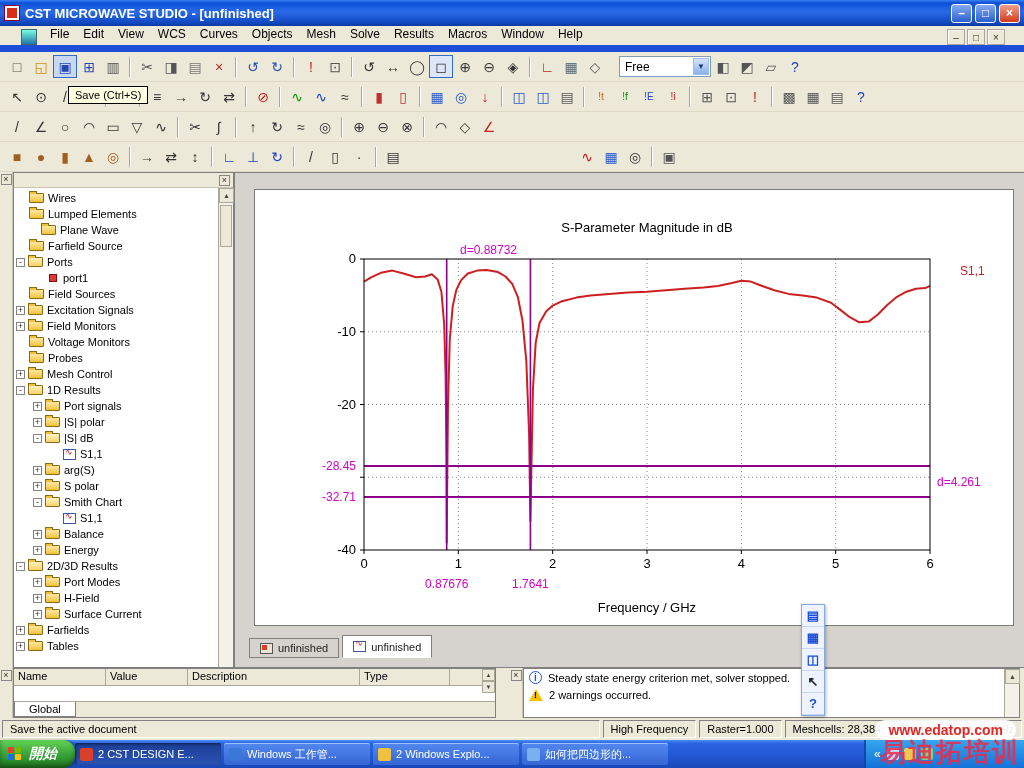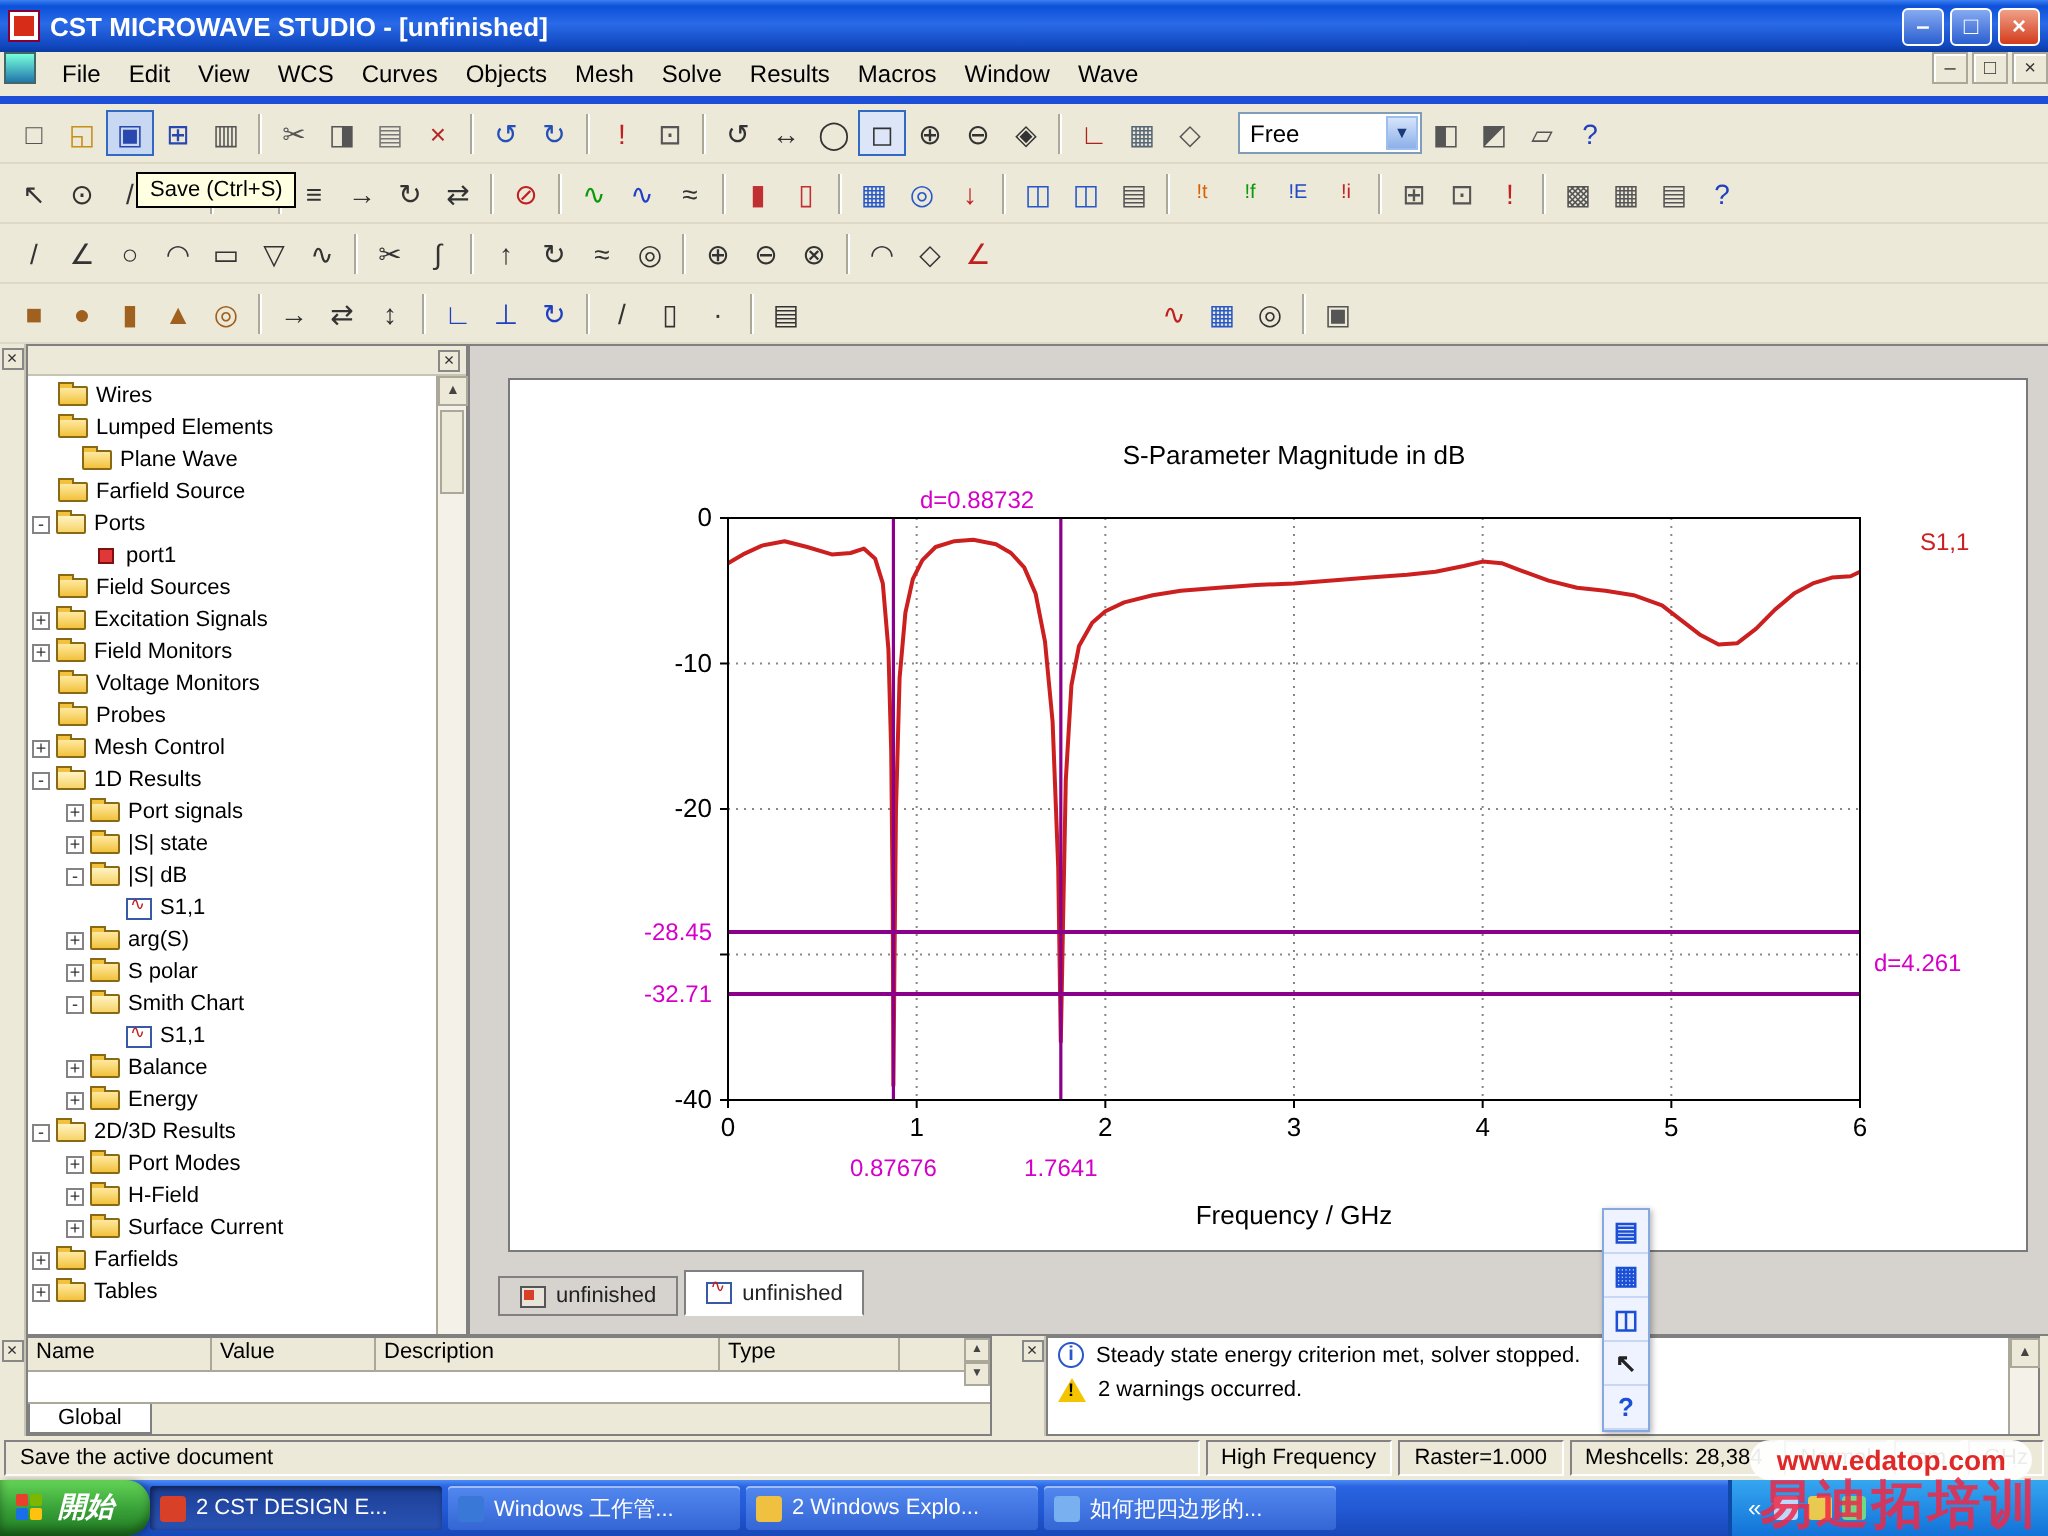--- a/index.html
+++ b/index.html
@@ -13,21 +13,21 @@
     background:linear-gradient(180deg,#3a80f0 0%,#0b50d8 12%,#2a6ae8 45%,#1148c0 88%,#0a3aa0 100%)}
   .app-ico{width:16px;height:16px;background:#fff;border:1px solid #803;margin-right:5px;position:relative;flex:none}
   .app-ico::after{content:"";position:absolute;left:2px;top:2px;width:10px;height:10px;background:#d62c18}
   .tb-btn{width:21px;height:19px;margin-left:3px;border-radius:3px;border:1px solid #fff;color:#fff;
     display:flex;align-items:center;justify-content:center;font-size:12px;line-height:1;
     background:linear-gradient(#86aaf2,#2a5fd0)}
   .tb-close{background:linear-gradient(#f0a088,#d23b1b)}
   .titlebar .spacer{flex:1}
   
   .menubar{position:absolute;left:0;top:26px;width:100%;height:26px;background:#ece9d8;
-    border-bottom:4px solid #1d4ed8;display:flex;align-items:flex-start;padding:0 0}
+    border-bottom:7px solid #1d4ed8;display:flex;align-items:flex-end;padding:0 19px}
   .menu-sys{width:16px;height:16px;background:linear-gradient(#7fd,#27a);border:1px solid #466;margin:0 6px 0 2px}
   .menu-item{padding:4px 7px}
   .menubar .spacer{flex:1}
   .mdi-btn{width:18px;height:16px;border:1px solid #aca899;background:#ece9d8;margin-left:2px;
     display:flex;align-items:center;justify-content:center;font-size:10px;color:#333;
     box-shadow:inset 1px 1px 0 #fff}
   
   .toolbar-row{position:absolute;left:0;width:100%;height:30px;background:#ece9d8;display:flex;
     align-items:center;padding-left:5px;border-bottom:1px solid #ddd9c6}
   .ticons{display:flex;align-items:center}
@@ -152,21 +152,21 @@
         <span class="menu-item">Edit</span>
         <span class="menu-item">View</span>
         <span class="menu-item">WCS</span>
         <span class="menu-item">Curves</span>
         <span class="menu-item">Objects</span>
         <span class="menu-item">Mesh</span>
         <span class="menu-item">Solve</span>
         <span class="menu-item">Results</span>
         <span class="menu-item">Macros</span>
         <span class="menu-item">Window</span>
-        <span class="menu-item">Wave</span>
+        <span class="menu-item">Help</span>
       </div>
     <span class="spacer"></span>
     <span class="mdi-btn">–</span>
     <span class="mdi-btn">□</span>
     <span class="mdi-btn">×</span>
   </div>
 
   <div class="toolbar-row" style="top:52px">
     <div class="ticons" id="trow1">
         <span class="tbtn" style="color: rgb(85, 85, 85);">□</span>
@@ -389,21 +389,21 @@
             <span>1D Results</span>
           </div>
           <div class="tree-row" style="padding-left: 19px;">
             <span class="expander">+</span>
             <span class="ticon folder"></span>
             <span>Port signals</span>
           </div>
           <div class="tree-row" style="padding-left: 19px;">
             <span class="expander">+</span>
             <span class="ticon folder"></span>
-            <span>|S| state</span>
+            <span>|S| polar</span>
           </div>
           <div class="tree-row" style="padding-left: 19px;">
             <span class="expander">-</span>
             <span class="ticon folder open"></span>
             <span>|S| dB</span>
           </div>
           <div class="tree-row" style="padding-left: 36px;">
             <span class="exp-empty"></span>
             <span class="ticon chart"></span>
             <span>S1,1</span>

